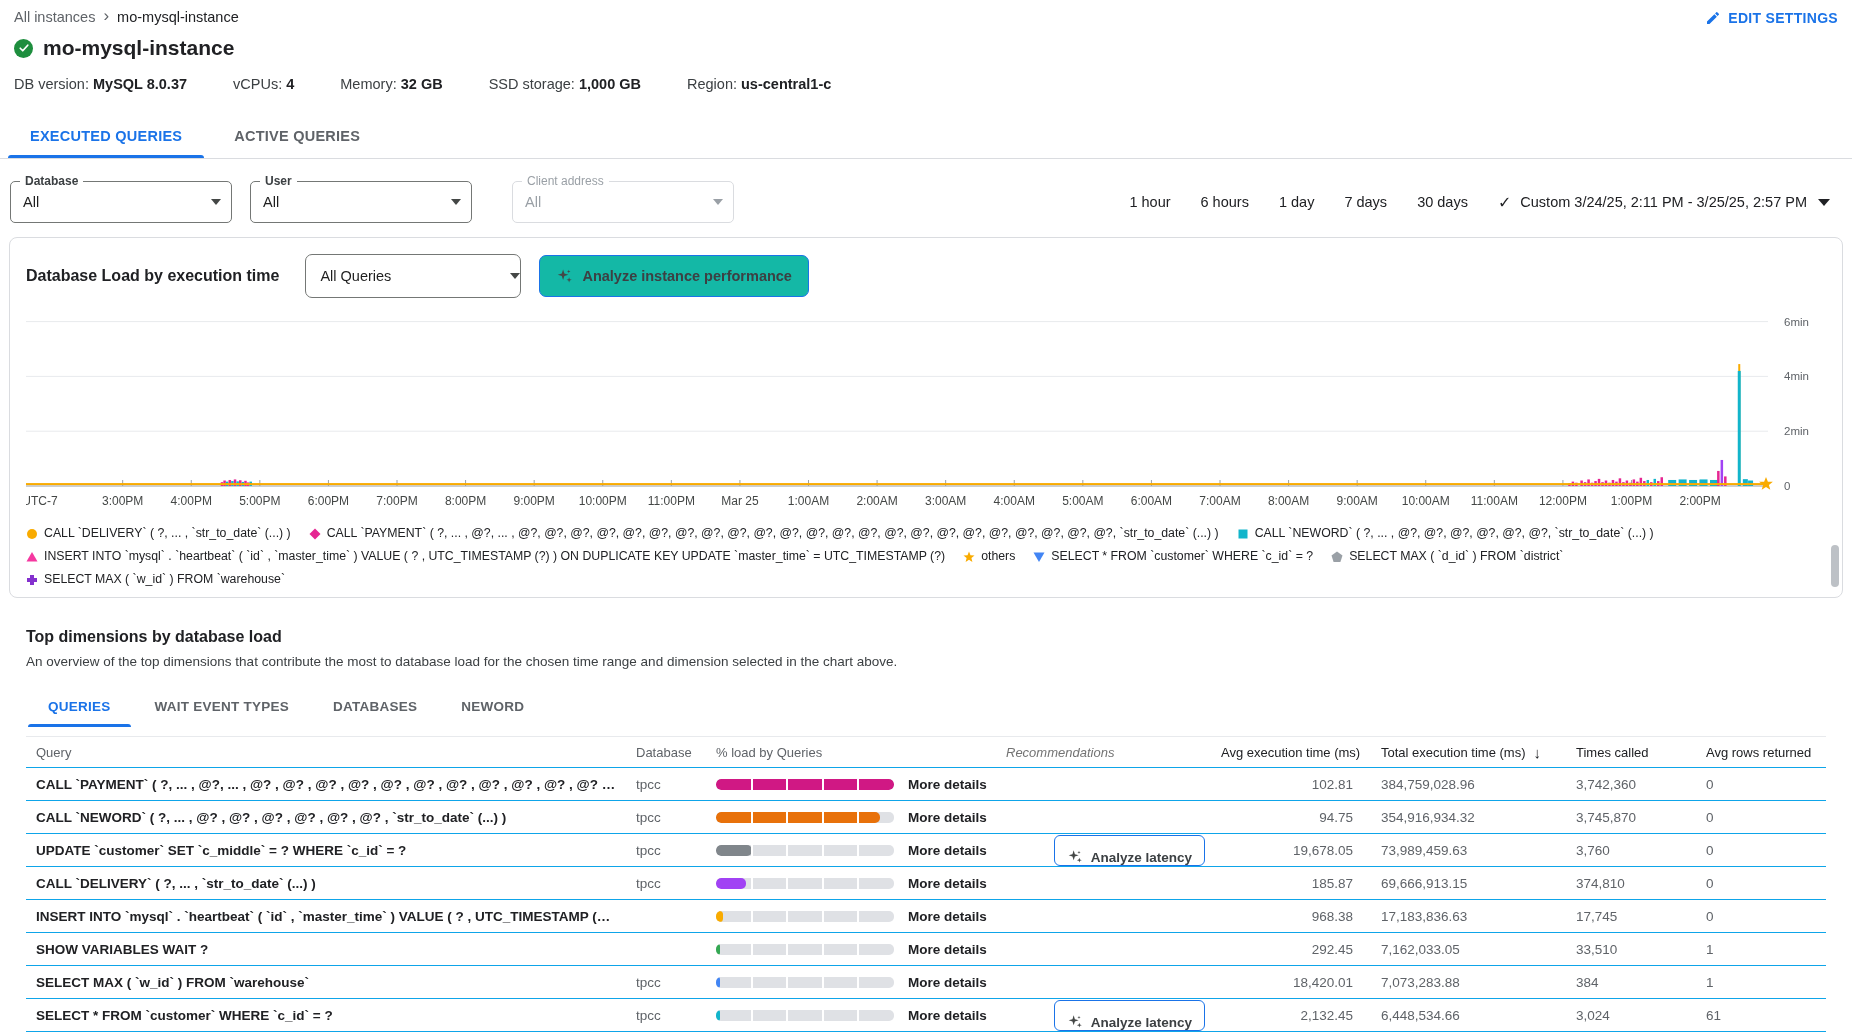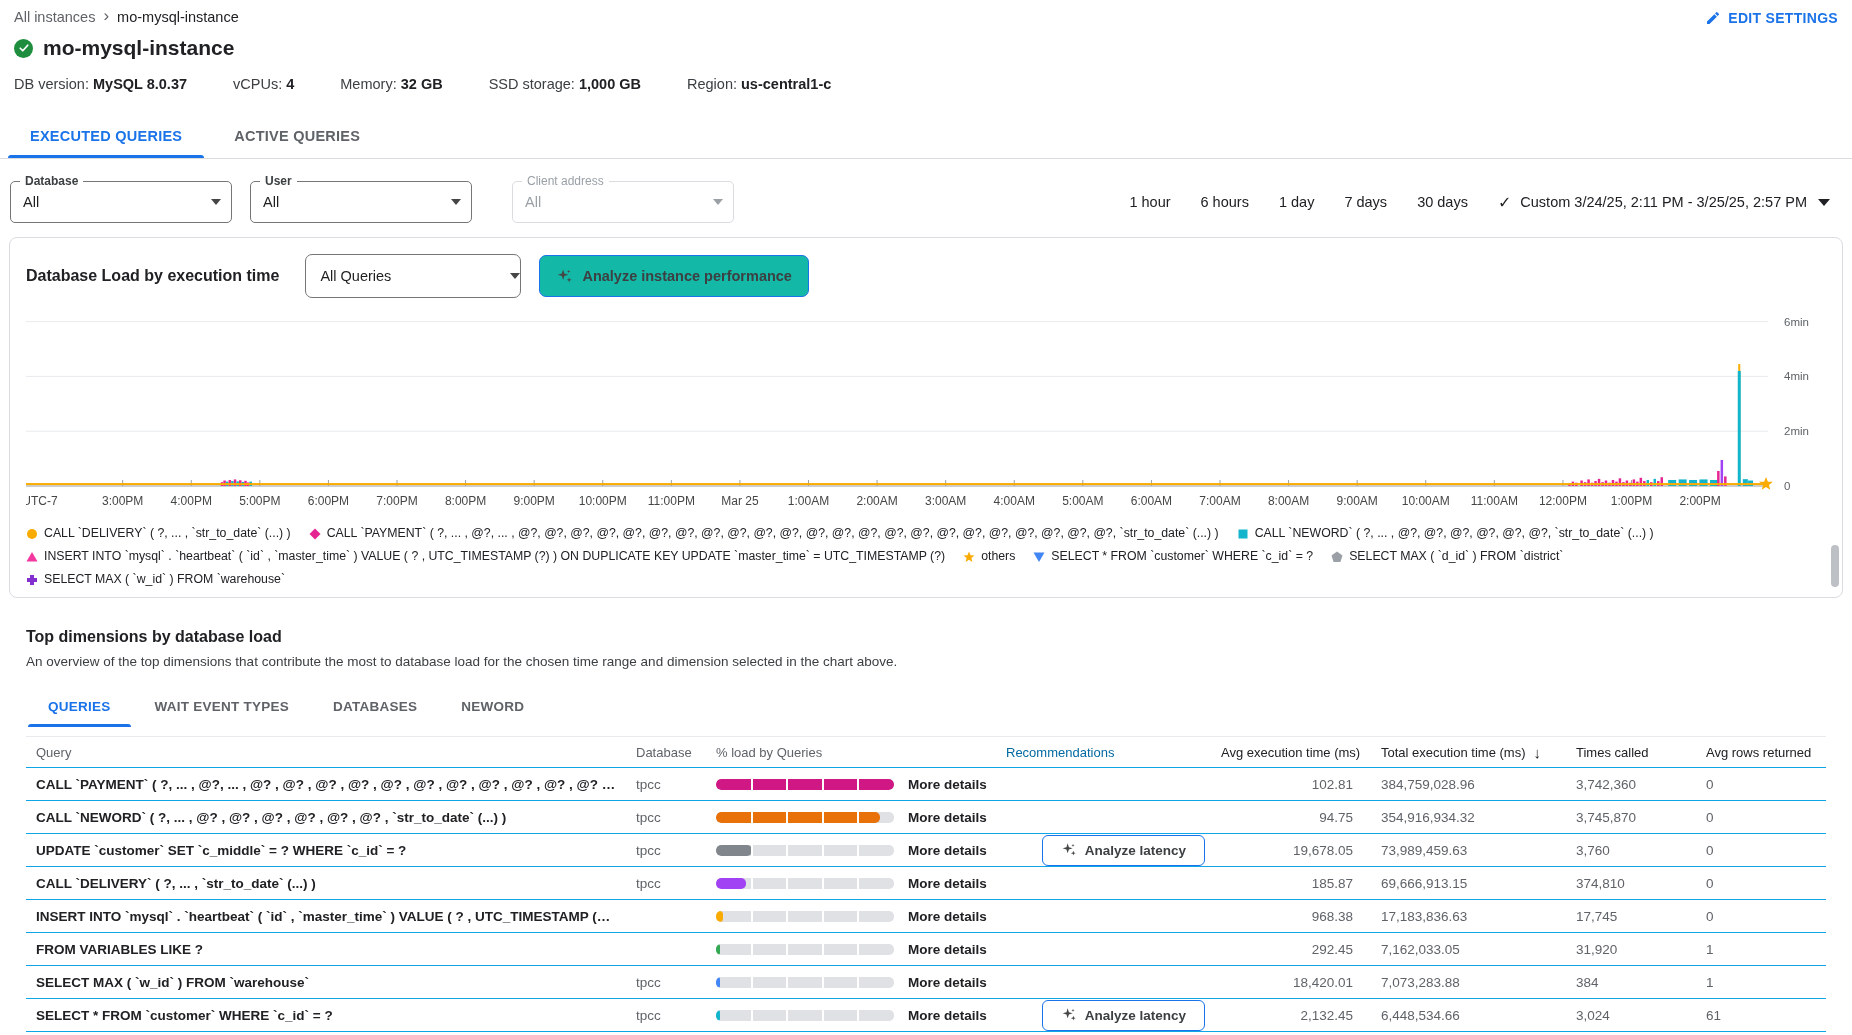--- a/index.html
+++ b/index.html
@@ -51,39 +51,39 @@
   .section-sub{margin-top:8px;font-size:13.5px;color:#3c4043;}
   .dim-tabs{display:flex;margin-top:18px;}
   .dim-tab{padding:12px 22px;font-size:13.5px;font-weight:600;letter-spacing:.25px;color:#5f6368;cursor:pointer;position:relative;}
   .dim-tab.active{color:#1a73e8;}
   .dim-tab.active::after{content:"";position:absolute;left:2px;right:2px;bottom:-1px;height:3px;background:#1a73e8;border-radius:3px 3px 0 0;}
   .qtable{margin-top:10px;font-size:13.5px;}
   .trow{display:grid;grid-template-columns:600px 80px 290px 215px 160px 195px 130px 130px;align-items:center;border-bottom:1px solid #0ea5e9;min-height:32px;}
   .trow.head{color:#5f6368;font-size:13px;border-top:1px solid #e8eaed;min-height:30px;}
   .th{padding:2px 8px 2px 10px;display:flex;align-items:center;white-space:nowrap;}
   .th.dark{color:#202124;font-weight:500;}
-  .th.rec{color:#0369a1;}
+  .th.rec{color:#737373;font-style:italic;}
   .sort-arrow{margin-left:8px;font-size:15px;color:#202124;}
   .cell{padding:2px 8px 2px 10px;white-space:nowrap;overflow:hidden;text-overflow:ellipsis;}
   .cell.query{font-weight:600;color:#202124;}
   .cell.db{color:#5f6368;}
   .cell.num{color:#5f6368;}
   .cell.right{text-align:right;padding-right:18px;}
   .loadcell{display:flex;align-items:center;gap:14px;padding-left:10px;}
   .bar-track{position:relative;width:178px;height:11px;background:#dfe1e5;border-radius:5px;flex:none;overflow:hidden;}
   .bar-fill{position:absolute;left:0;top:0;bottom:0;border-radius:5px;}
   .bar-segs{position:absolute;inset:0;background:linear-gradient(90deg,
       transparent 0%,transparent calc(20% - 1px),#fff calc(20% - 1px),#fff calc(20% + 1px),
       transparent calc(20% + 1px),transparent calc(40% - 1px),#fff calc(40% - 1px),#fff calc(40% + 1px),
       transparent calc(40% + 1px),transparent calc(60% - 1px),#fff calc(60% - 1px),#fff calc(60% + 1px),
       transparent calc(60% + 1px),transparent calc(80% - 1px),#fff calc(80% - 1px),#fff calc(80% + 1px),
       transparent calc(80% + 1px),transparent 100%);}
   .more-details{font-weight:600;color:#202124;cursor:pointer;}
   .rec-cell{display:flex;justify-content:flex-end;padding-right:6px;}
-  .latency-btn{display:flex;align-items:center;gap:8px;height:31px;padding:0 18px;border:1.5px solid #1a73e8;border-radius:6px;background:#fff;font-size:13.5px;font-weight:600;color:#3c4043;cursor:pointer;font-family:inherit;}
+  .latency-btn{display:flex;align-items:flex-end;gap:8px;height:31px;padding:0 12px;border:1.5px solid #1a73e8;border-radius:6px;background:#fff;font-size:13.5px;font-weight:600;color:#3c4043;cursor:pointer;font-family:inherit;}
   .spark{flex:none;}
 </style>
 </head>
 <body>
 
 <div class="topbar">
   <div class="crumbs">
     <span class="crumb-root">All instances</span>
     <span class="crumb-sep">›</span>
     <span class="crumb-cur">mo-mysql-instance</span>
@@ -452,33 +452,33 @@
             </span>
             <span class="more-details">More details</span>
           </div>
           <div class="rec-cell"></div>
           <div class="cell num right">968.38</div>
           <div class="cell num">17,183,836.63</div>
           <div class="cell num">17,745</div>
           <div class="cell num">0</div>
         </div>
         <div class="trow">
-          <div class="cell query">FROM VARIABLES LIKE ?</div>
+          <div class="cell query">SHOW VARIABLES WAIT ?</div>
           <div class="cell db"></div>
           <div class="loadcell">
             <span class="bar-track">
               <span class="bar-fill" style="width:2%;background:#34a853"></span>
               <span class="bar-segs"></span>
             </span>
             <span class="more-details">More details</span>
           </div>
           <div class="rec-cell"></div>
           <div class="cell num right">292.45</div>
           <div class="cell num">7,162,033.05</div>
-          <div class="cell num">31,920</div>
+          <div class="cell num">33,510</div>
           <div class="cell num">1</div>
         </div>
         <div class="trow">
           <div class="cell query">SELECT MAX ( `w_id` ) FROM `warehouse`</div>
           <div class="cell db">tpcc</div>
           <div class="loadcell">
             <span class="bar-track">
               <span class="bar-fill" style="width:2%;background:#4285f4"></span>
               <span class="bar-segs"></span>
             </span>

